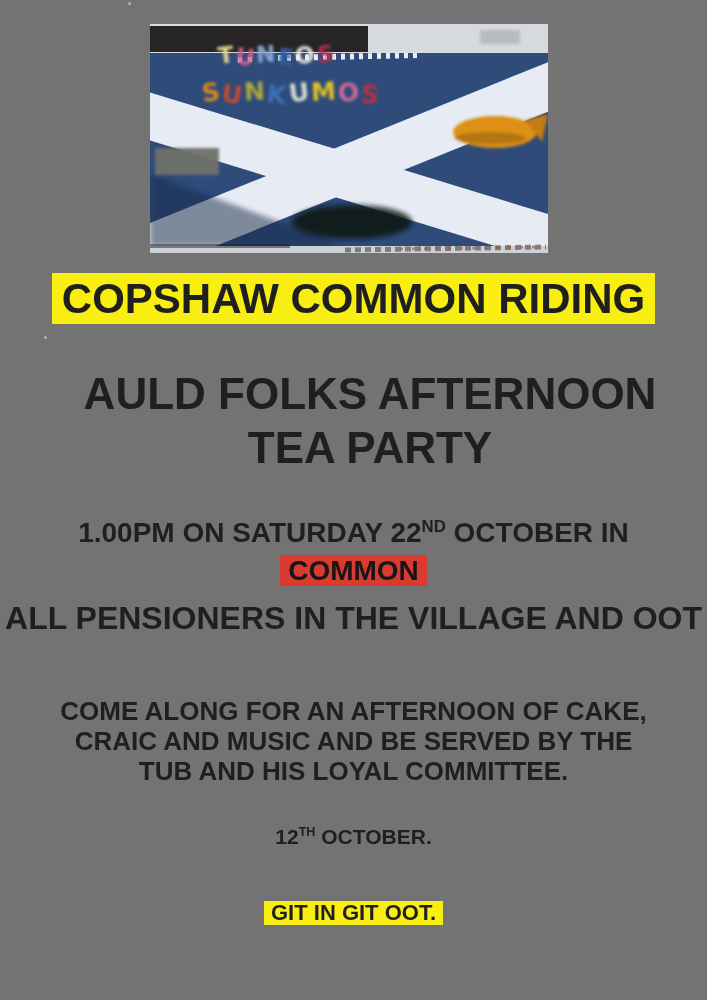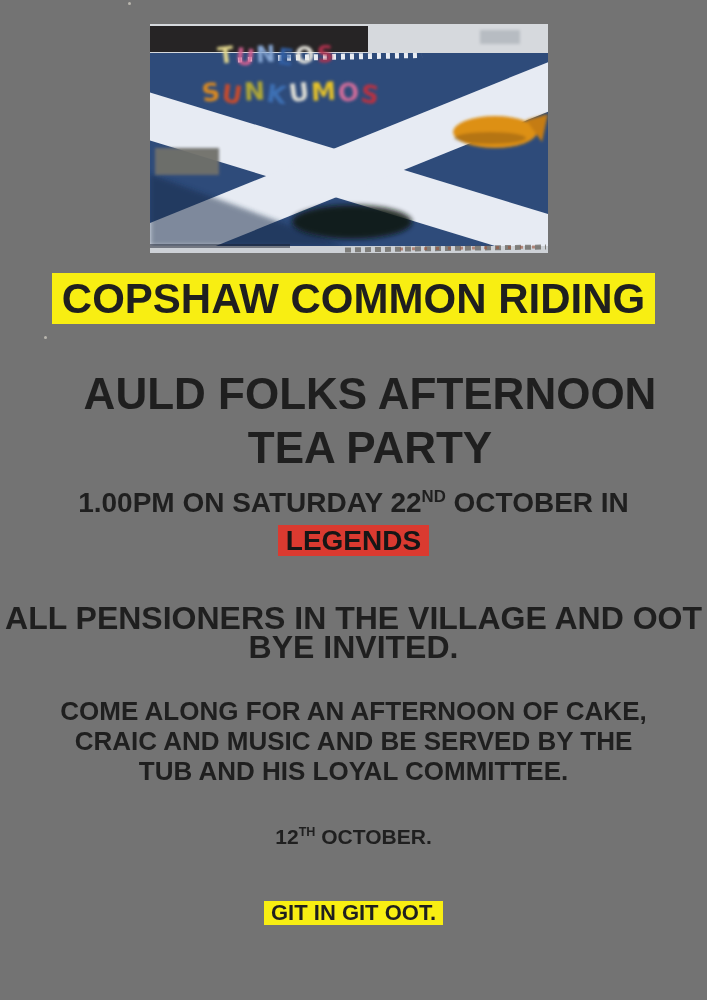--- a/index.html
+++ b/index.html
@@ -20,21 +20,21 @@
   .mag-row2{left:52px;top:54px;font-size:25px;}
   .mag-letter{display:inline-block;transform:rotate(-7deg);}
   .mag-letter:nth-child(2n){transform:rotate(8deg) translateY(2px);}
   .mag-letter:nth-child(3n){transform:rotate(-3deg) translateY(-1px);}
 
   
   .title-row{top:273px;}
   .hl-yellow{display:inline-block;background:#f8ee12;padding:0 10px;
              font-size:42px;line-height:51px;white-space:nowrap;}
   .heading{top:367px;font-size:44px;line-height:54px;padding-left:33px;}
-  .datetime{top:486px;font-size:28px;line-height:34px;}
+  .datetime{top:516px;font-size:28px;line-height:34px;}
   .ord{font-size:60%;vertical-align:super;line-height:0;}
   .venue-row{margin-top:4px;}
   .hl-red{display:inline-block;background:#da3a30;padding:0 8px;
           font-size:28px;line-height:31px;color:#161616;}
   .invite{top:604px;font-size:32px;line-height:29px;}
   .details{top:696px;font-size:26px;line-height:30px;}
   .rsvp{top:824px;font-size:21px;line-height:25px;}
   .footer-row{top:901px;}
   .hl-yellow-sm{display:inline-block;background:#f8ee12;padding:0 7px;
                 font-size:22px;line-height:24px;white-space:nowrap;}
@@ -120,27 +120,26 @@
   </div>
 
   <div class="band heading">
     <div>AULD FOLKS AFTERNOON</div>
     <div>TEA PARTY</div>
   </div>
 
   <div class="band datetime">
     <div><span>1.00PM ON SATURDAY 22</span><span class="ord">ND</span><span> OCTOBER IN</span></div>
     <div class="venue-row">
-      <span class="hl-red">LEGENDS</span>
+      <span class="hl-red">COMMON</span>
     </div>
   </div>
 
   <div class="band invite">
     <div>ALL PENSIONERS IN THE VILLAGE AND OOT</div>
-    <div>BYE INVITED.</div>
   </div>
 
   <div class="band details">
     <div>COME ALONG FOR AN AFTERNOON OF CAKE,</div>
     <div>CRAIC AND MUSIC AND BE SERVED BY THE</div>
     <div>TUB AND HIS LOYAL COMMITTEE.</div>
   </div>
 
   <div class="band rsvp">
     <div><span>12</span><span class="ord">TH</span><span> OCTOBER.</span></div>

